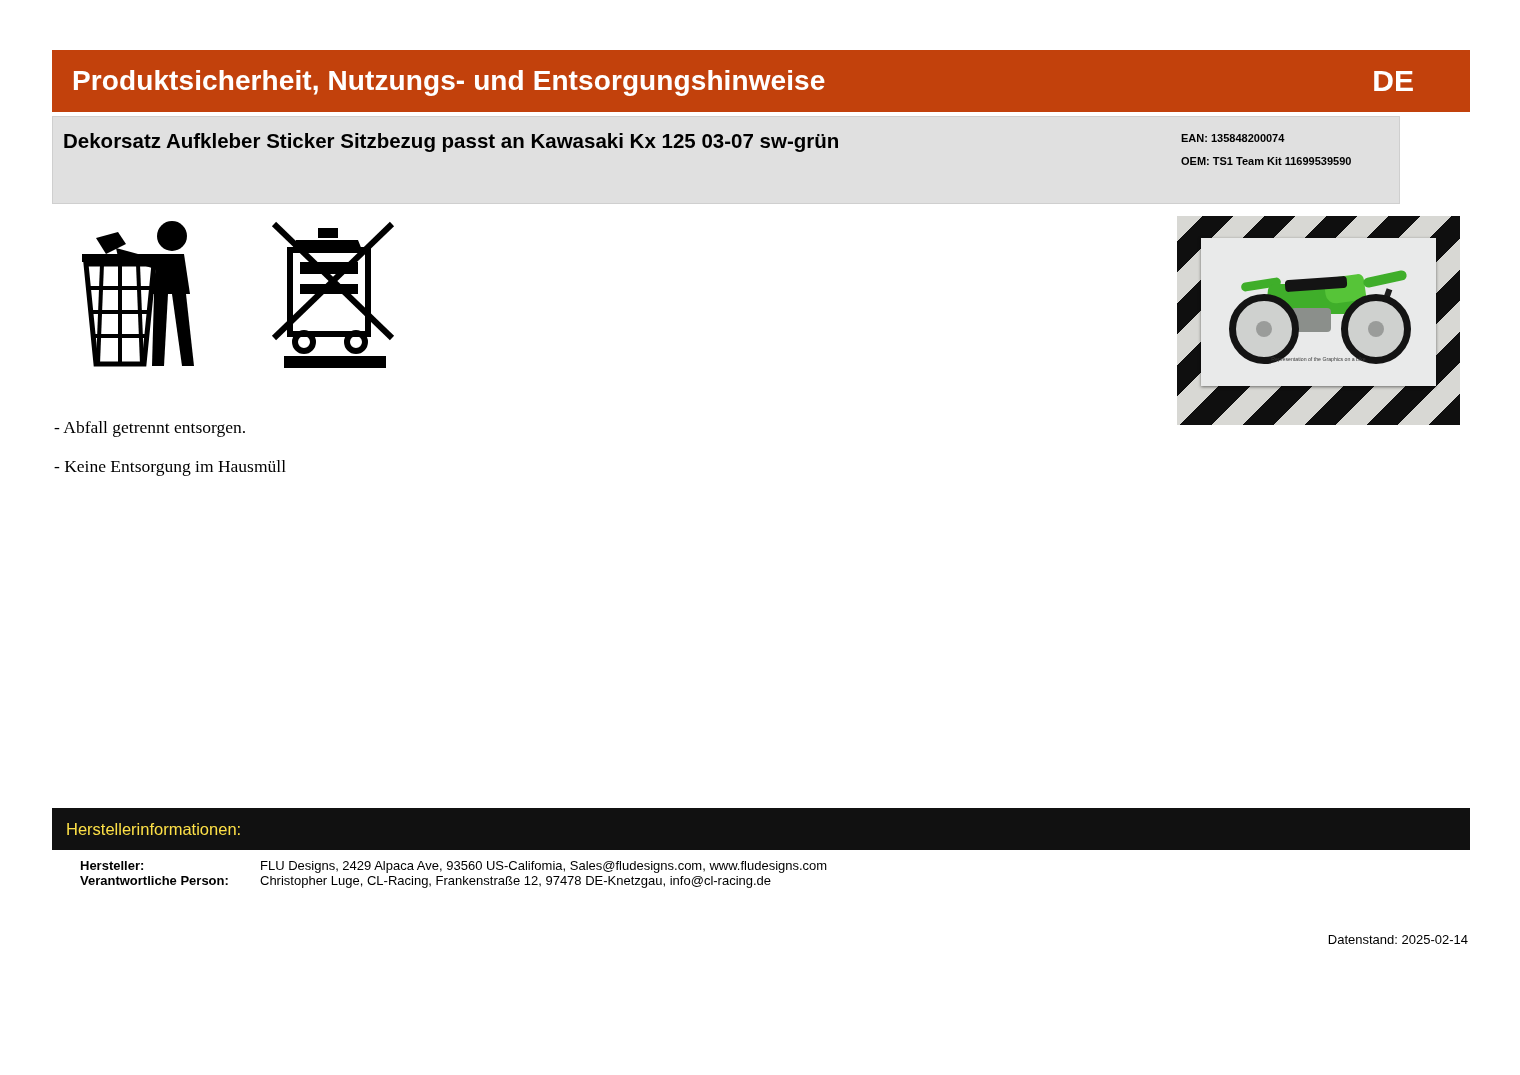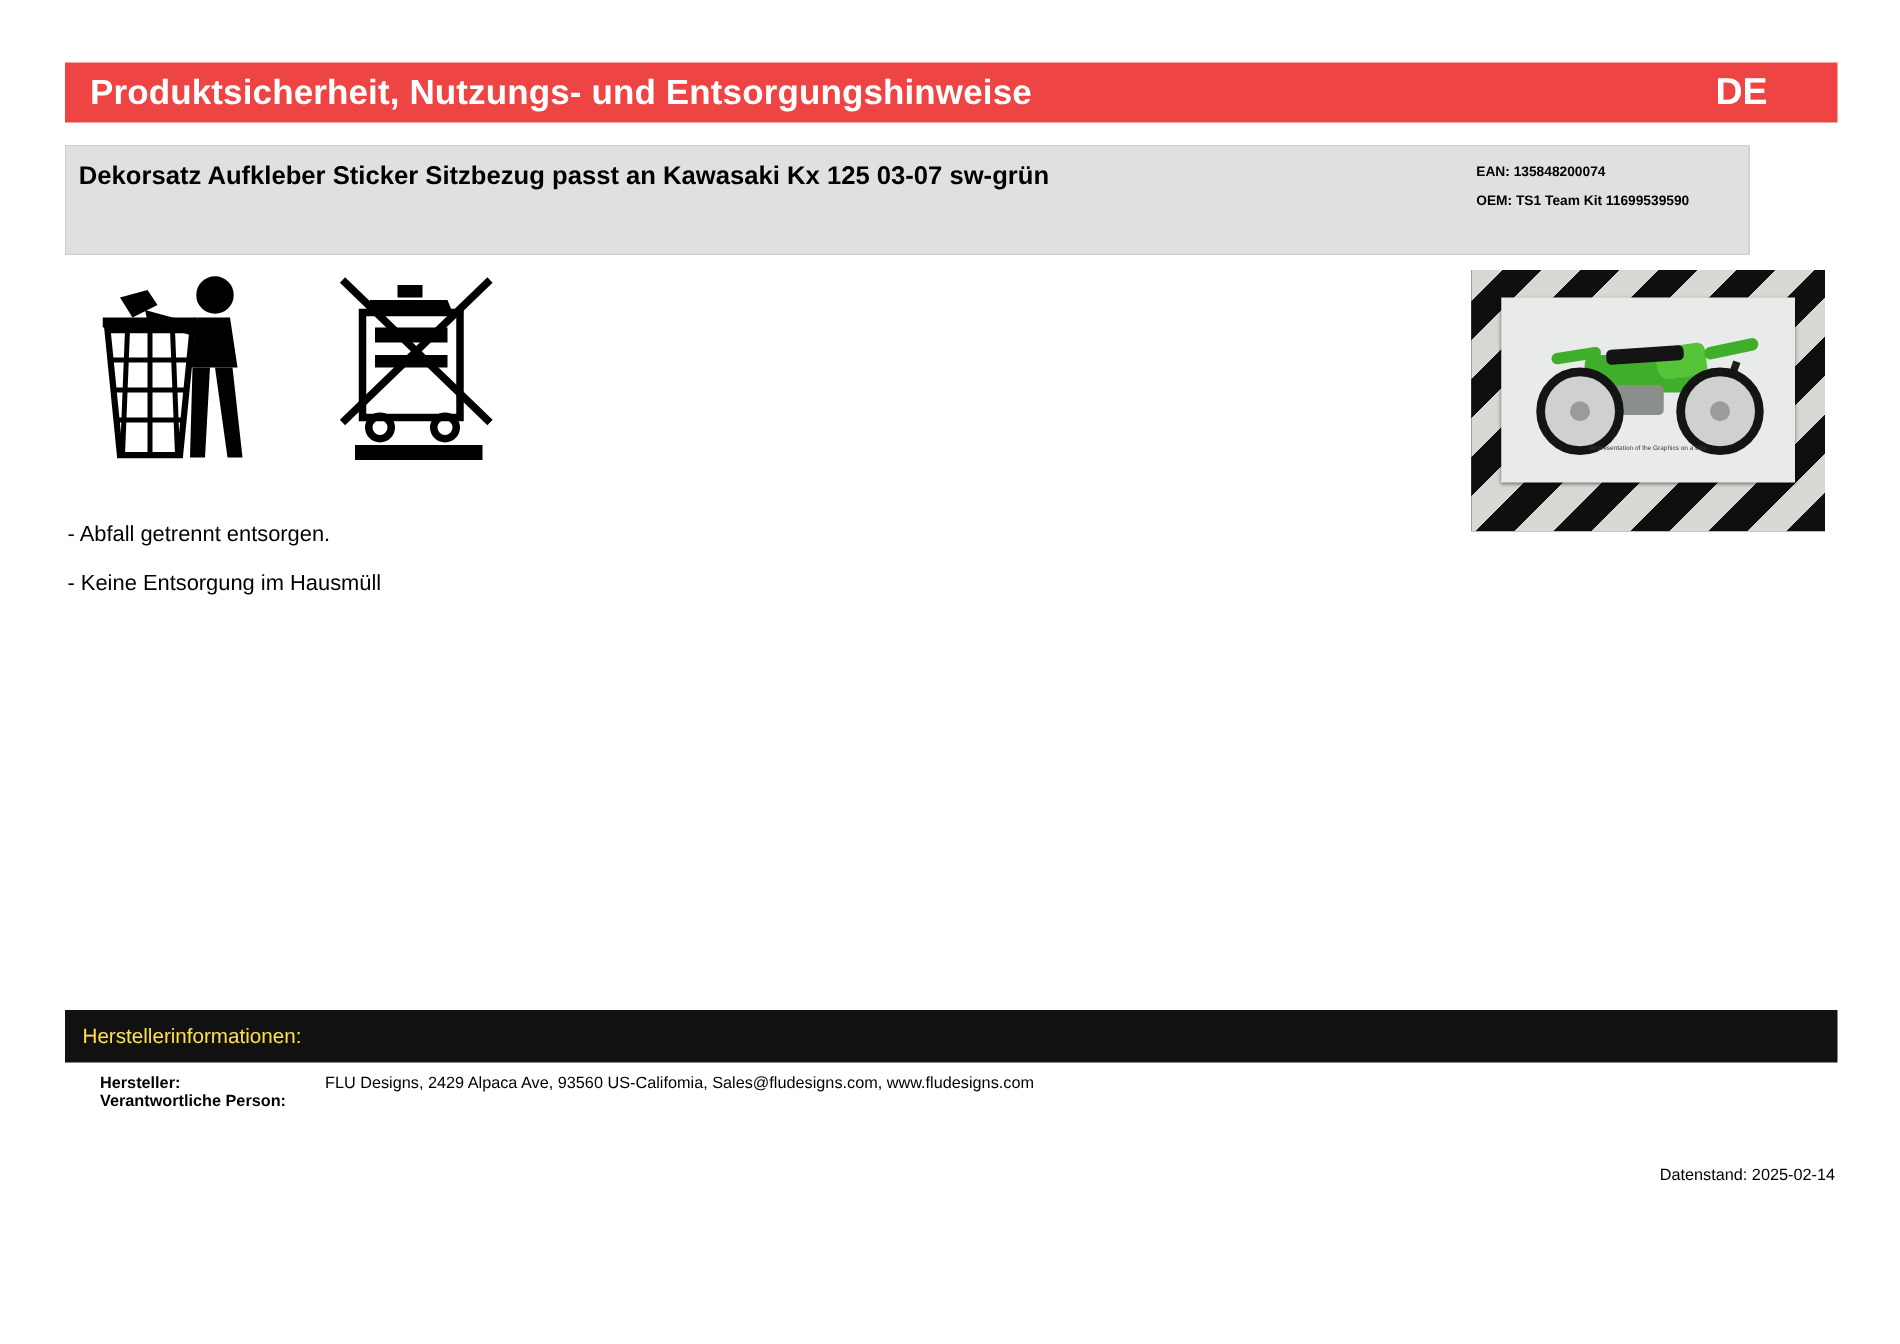--- a/index.html
+++ b/index.html
@@ -22,22 +22,22 @@
     width: 1520px;
     height: 1075px;
   }
 
   
   .header-bar {
     position: absolute;
     left: 52px;
     top: 50px;
     width: 1418px;
-    height: 48px;
-    background: #ef4444;
+    height: 62px;
+    background: #c2410c;
     color: #ffffff;
     display: flex;
     align-items: center;
     justify-content: space-between;
     box-sizing: border-box;
     padding: 0 18px 0 20px;
   }
   .header-title {
     font-size: 28px;
     font-weight: bold;
@@ -92,20 +92,21 @@
   .picto-bin { position: absolute; left: 12px; top: 0; }
   .picto-weee { position: absolute; left: 200px; top: 0; }
 
   
   .bullets {
     position: absolute;
     left: 54px;
     top: 408px;
     font-size: 17.5px;
     line-height: 39px;
+    font-family: Liberation Serif, serif;
   }
   .bullets div { white-space: nowrap; }
 
   
   .photo {
     position: absolute;
     left: 1177px;
     top: 216px;
     width: 283px;
     height: 209px;
@@ -365,18 +366,19 @@
     <span>Herstellerinformationen:</span>
   </div>
 
   <div class="manu-rows">
     <div class="manu-row">
       <div class="manu-label">Hersteller:</div>
       <div class="manu-value">FLU Designs, 2429 Alpaca Ave, 93560 US-Califomia, Sales@fludesigns.com, www.fludesigns.com</div>
     </div>
     <div class="manu-row">
       <div class="manu-label">Verantwortliche Person:</div>
+      <div class="manu-value">Christopher Luge, CL-Racing, Frankenstraße 12, 97478 DE-Knetzgau, info@cl-racing.de</div>
     </div>
   </div>
 
   <div class="datestand">Datenstand: 2025-02-14</div>
 
 </div>
 
 </body></html>

